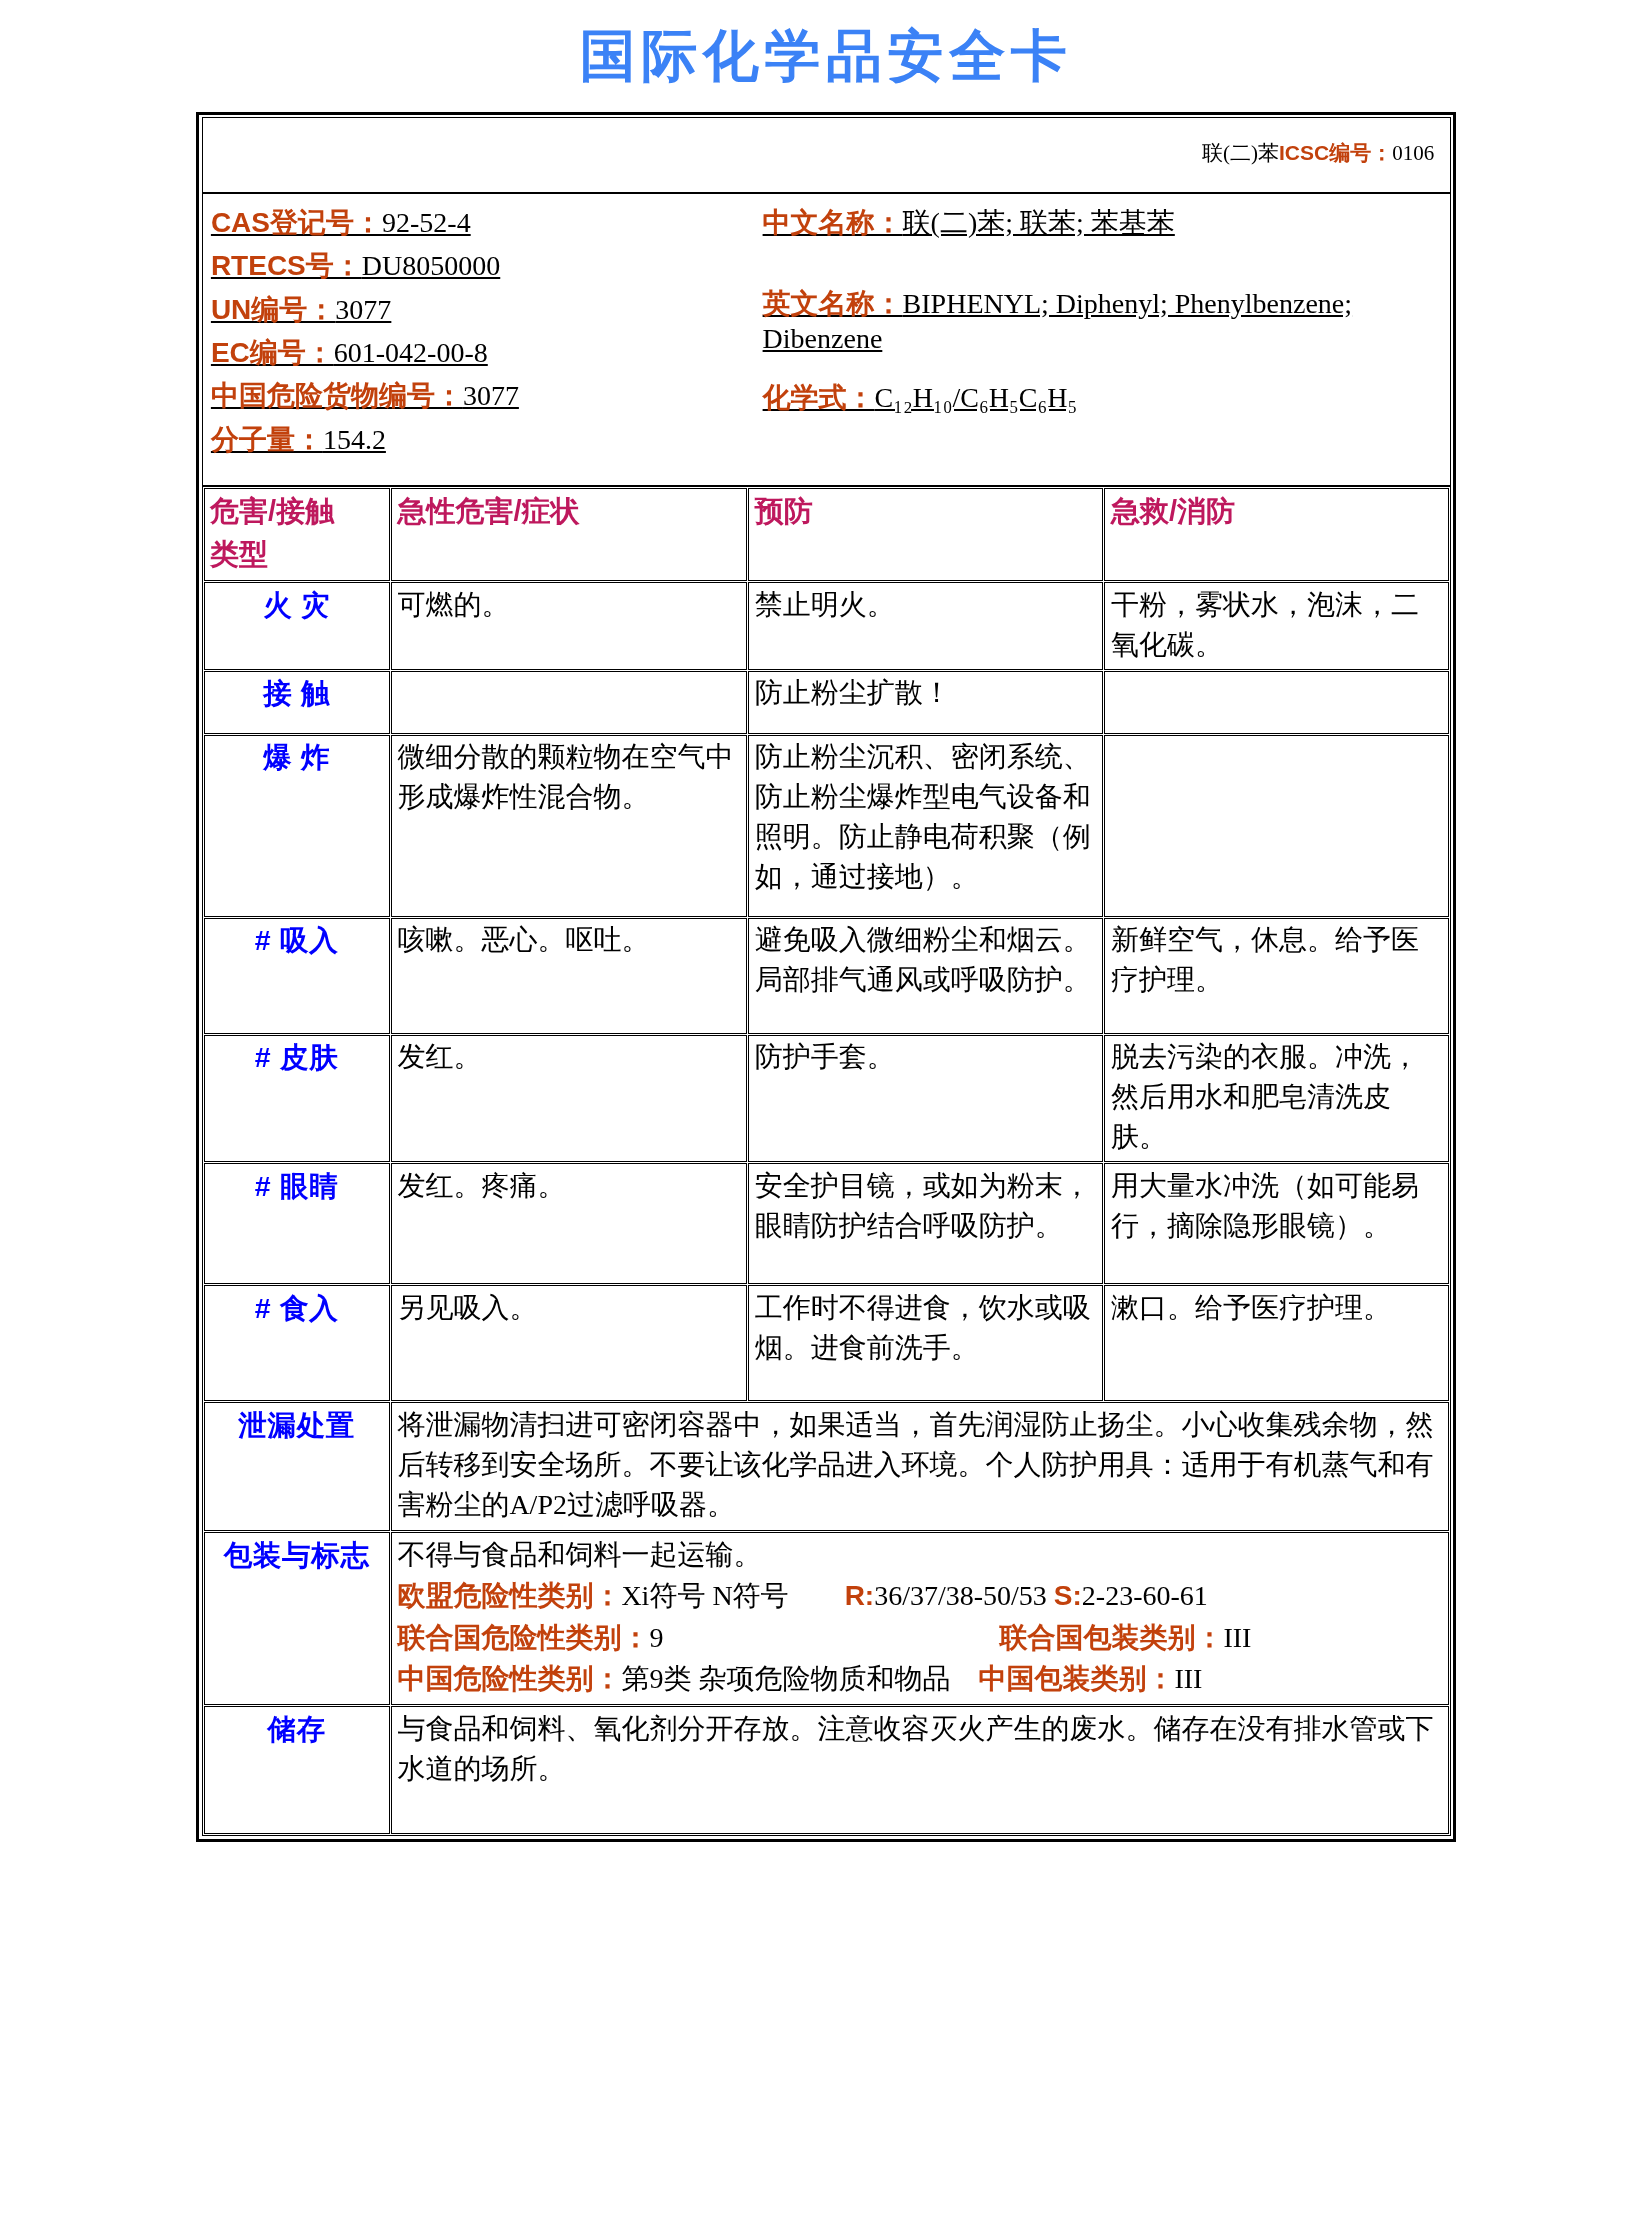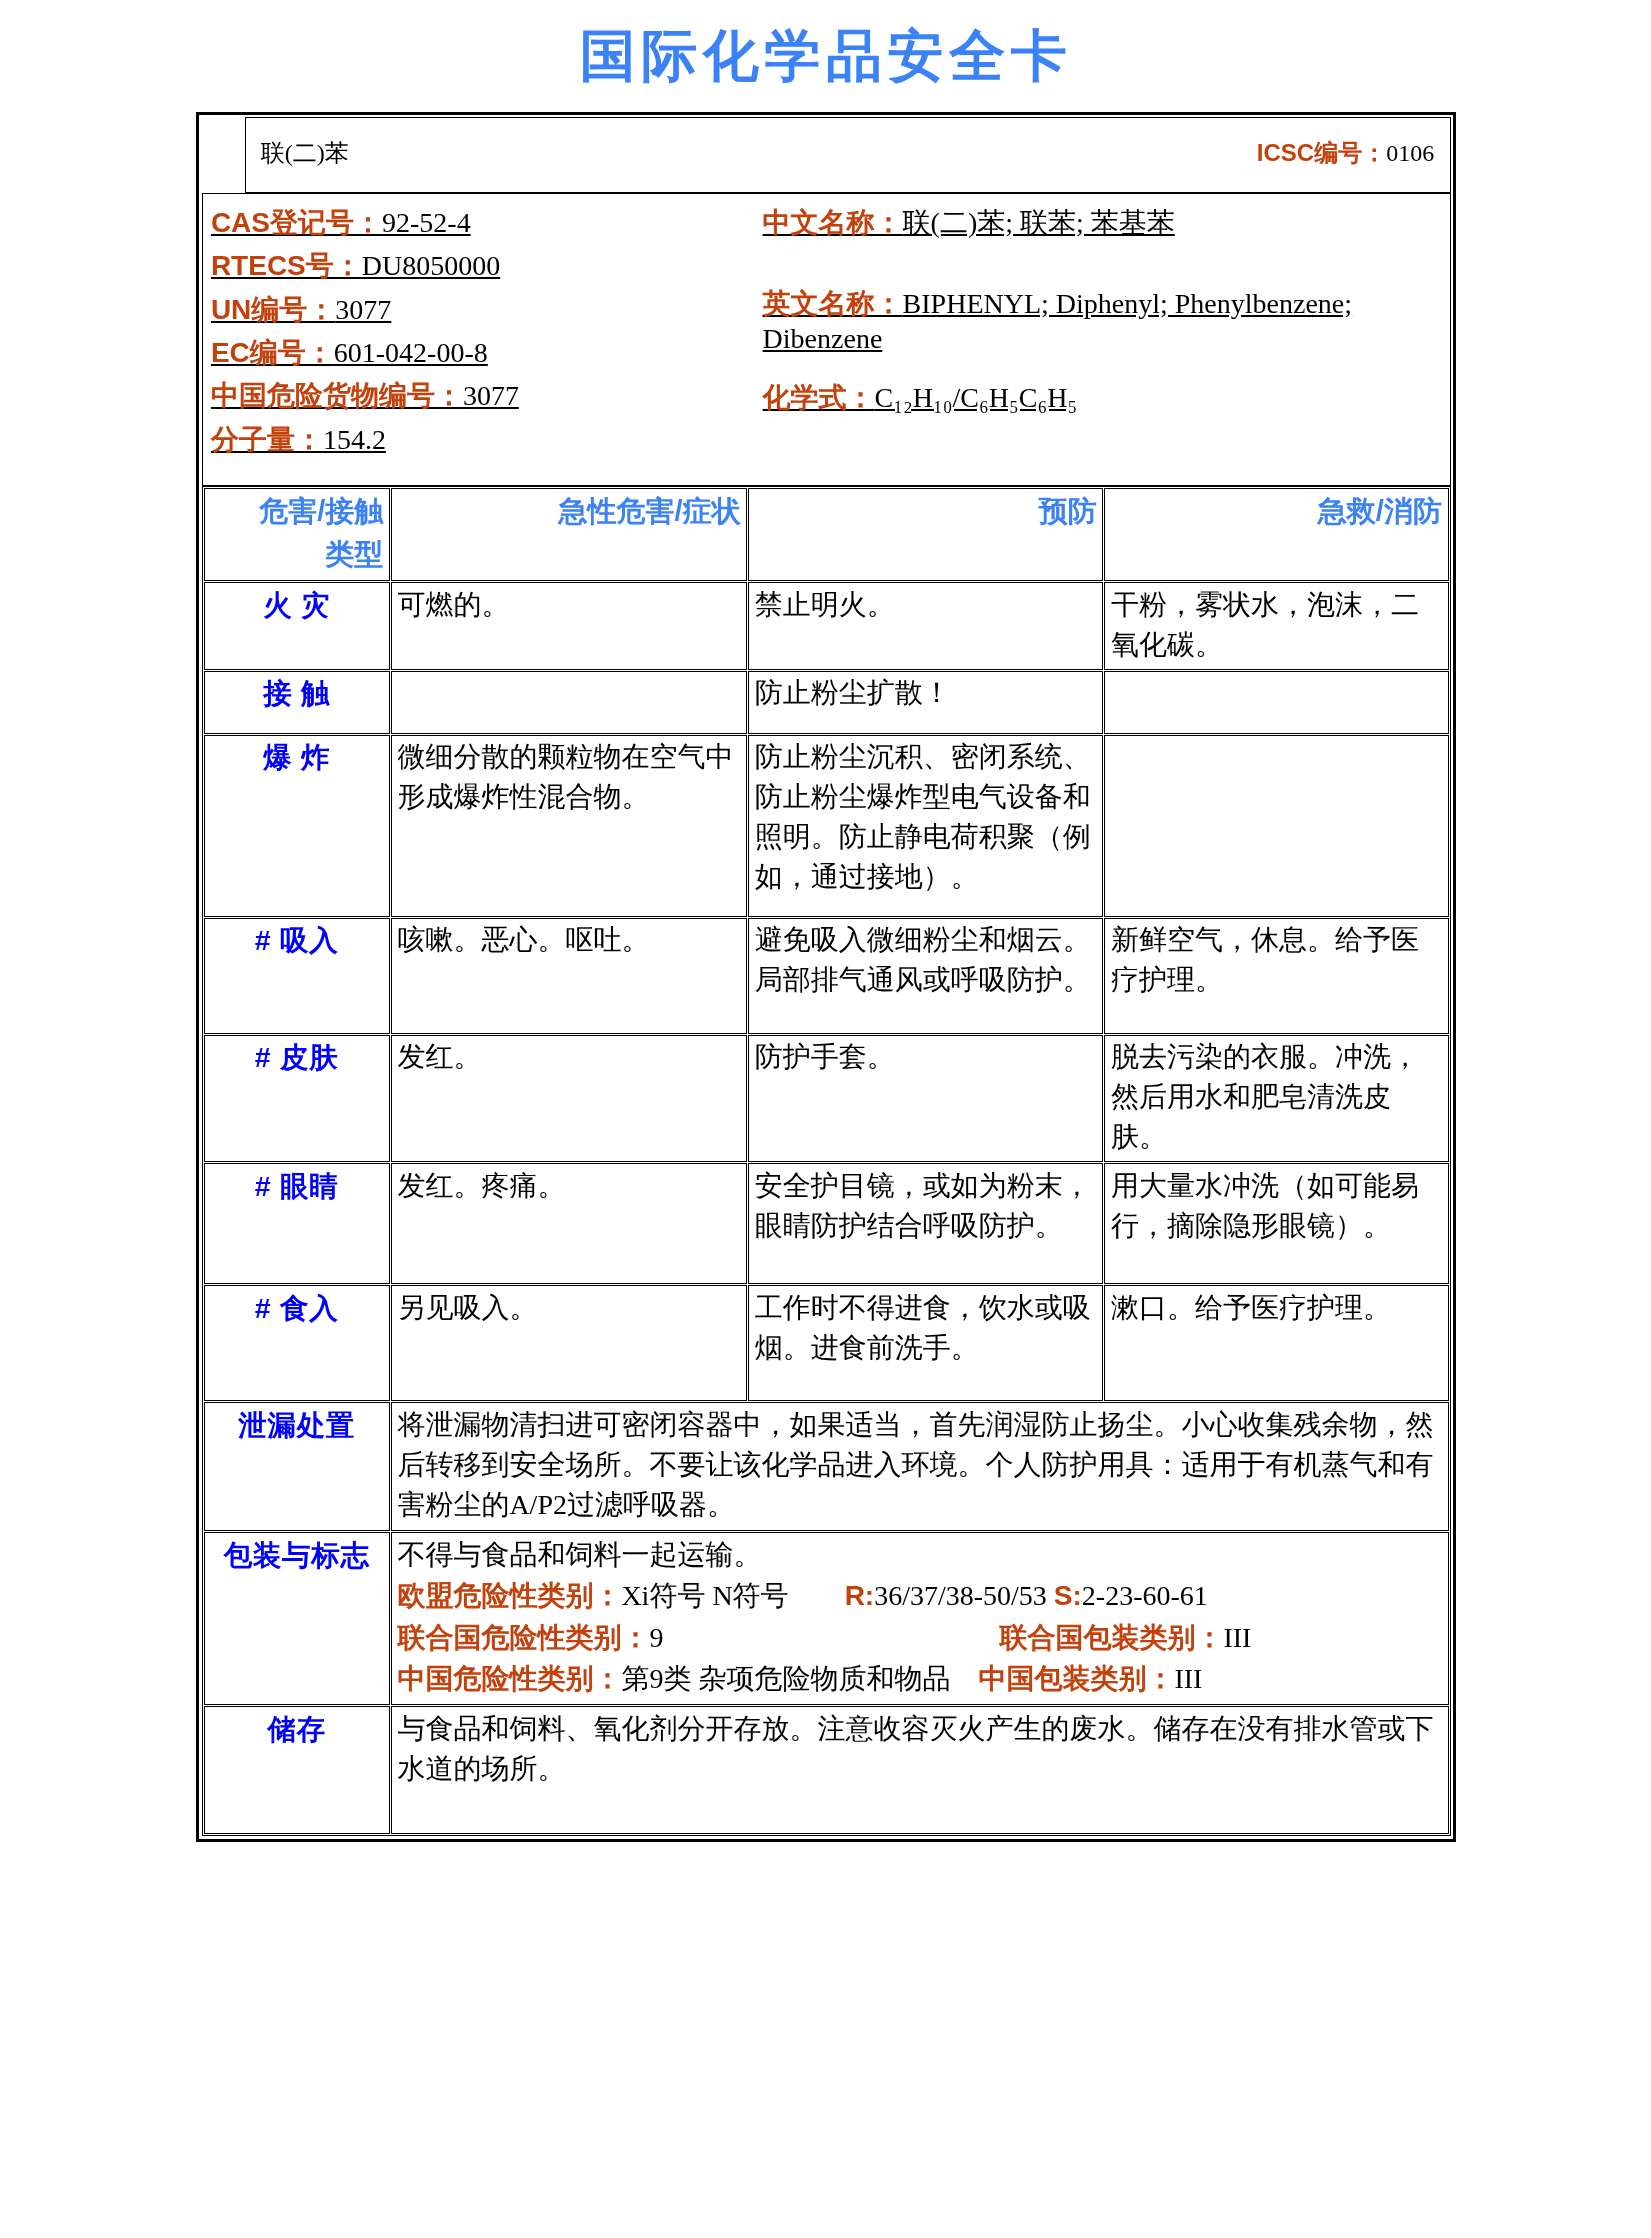--- a/index.html
+++ b/index.html
@@ -31,26 +31,25 @@
     padding: 2.1px;
     background: #ffffff;
   }
   .box {
     border: 1.4px solid #000000;
     background: #ffffff;
   }
   
   .hdr-box {
     display: flex;
-    justify-content: space-between;
+    justify-content: flex-end;
     align-items: center;
     padding: 16.7px 15.3px 21px 15.3px;
-    font-size: 24px;
+    font-size: 21px;
     line-height: 36px;
-    margin-left: 43px;
   }
   
   .id-box {
     display: flex;
     padding: 11px 7px 19.5px 8.4px;
     font-size: 28px;
     line-height: 35px;
     text-decoration: underline;
   }
   .id-left  { width: 45%; }
@@ -75,24 +74,24 @@
     font-size: 28px;
     line-height: 40px;
   }
   table.hazard td {
     border: 1.4px solid #000000;
     vertical-align: top;
     padding: 1.4px 5.6px 4.2px 5.6px;
     overflow: hidden;
   }
   td.col-header {
-    color: #3b82f6;
-    font-weight: bold;
-    font-family: "Liberation Sans", "DejaVu Sans", sans-serif;
-    text-align: right;
+    color: #be185d;
+    font-weight: bold;
+    font-family: "Liberation Sans", "DejaVu Sans", sans-serif;
+    text-align: left;
     vertical-align: middle;
     font-size: 29px;
     line-height: 43px;
     white-space: pre-line;
   }
   td.row-label {
     color: #0000ff;
     font-weight: bold;
     font-family: "Liberation Sans", "DejaVu Sans", sans-serif;
     text-align: center;

